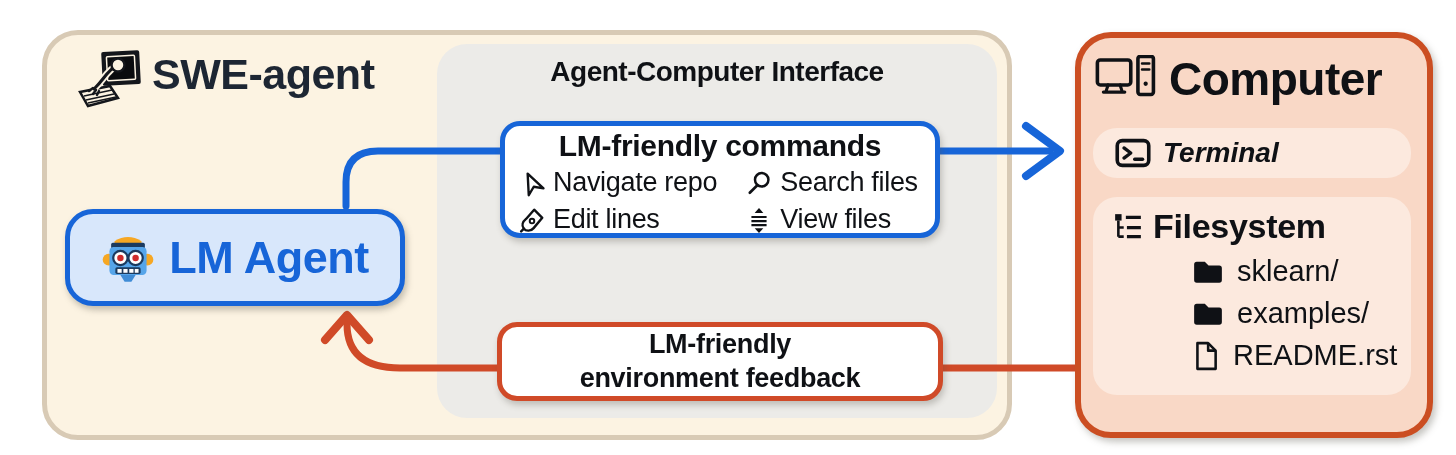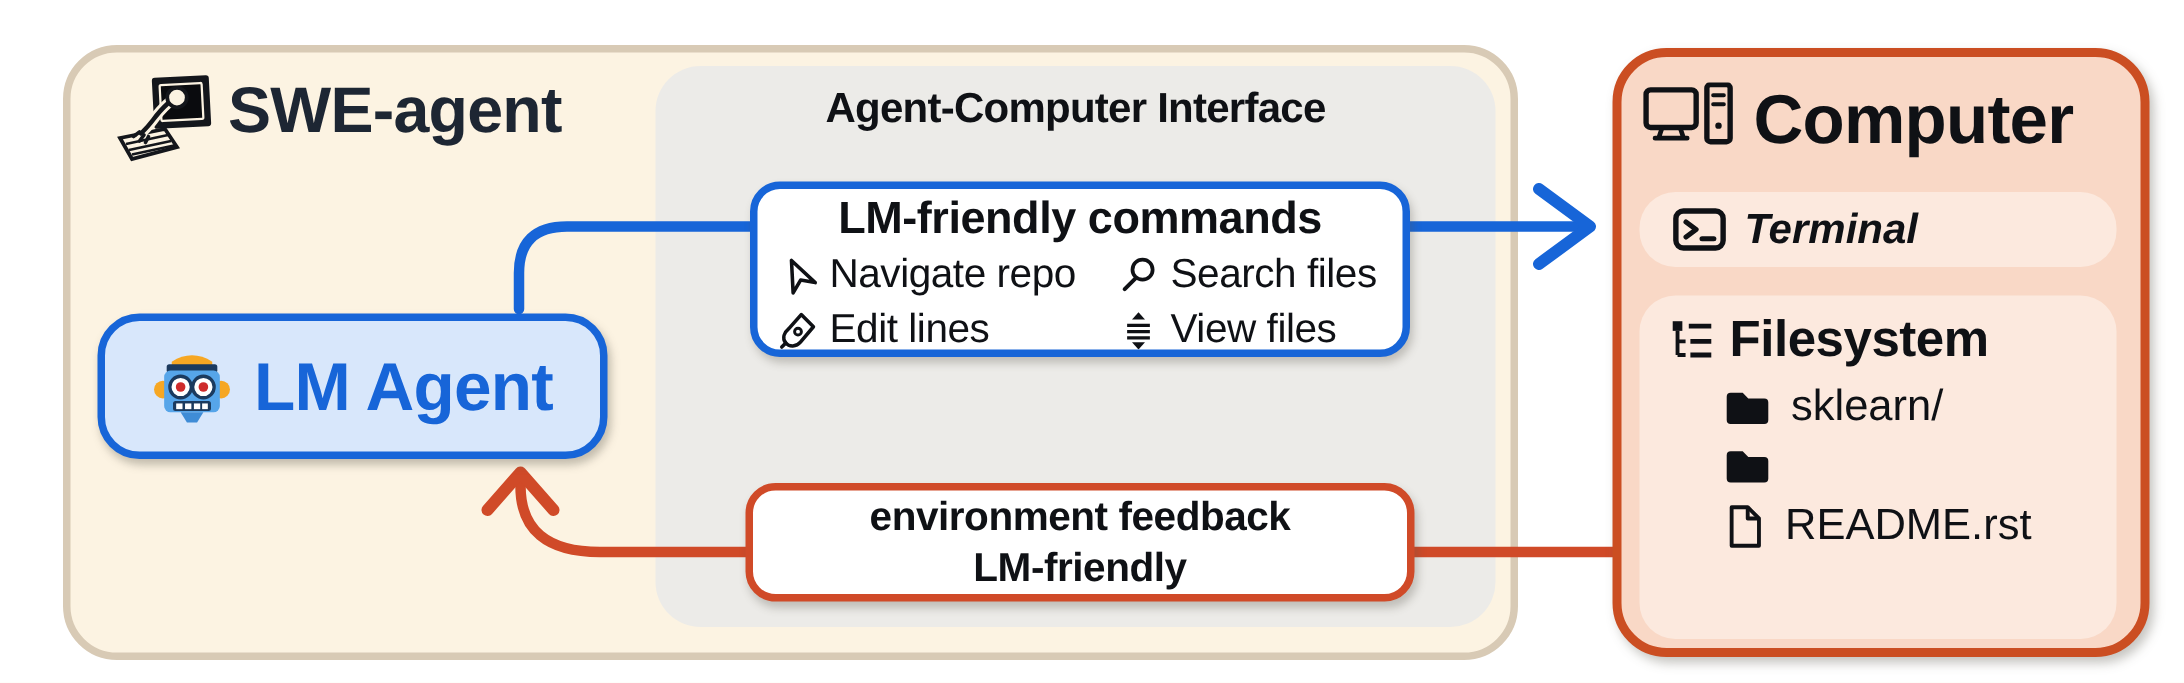--- a/index.html
+++ b/index.html
@@ -49,24 +49,24 @@
     background:#F9D8C6;border:6px solid #CB4E22;border-radius:36px;
     box-shadow:3px 4px 7px rgba(90,85,75,.35);z-index:3;}
   .comp-header{position:absolute;left:1095px;top:52px;display:flex;align-items:center;gap:12px;z-index:4;}
   .comp-header .title{font-size:46px;font-weight:700;color:#0F1115;letter-spacing:-0.5px;}
 
   .chip{position:absolute;background:#FCE9DE;border-radius:24px;z-index:4;}
   .chip-terminal{left:1093px;top:128px;width:318px;height:50px;
     display:flex;align-items:center;gap:12px;padding-left:22px;box-sizing:border-box;}
   .chip-terminal .label{font-size:28px;font-weight:700;color:#0F1115;font-style:italic;}
 
-  .chip-fs{left:1093px;top:197px;width:318px;height:229px;box-sizing:border-box;padding-top:10px;}
+  .chip-fs{left:1093px;top:197px;width:318px;height:198px;box-sizing:border-box;padding-top:10px;}
   .fs-title-row{display:flex;align-items:center;gap:10px;padding-left:20px;}
   .fs-title-row .label{font-size:34px;font-weight:700;color:#0F1115;letter-spacing:-0.3px;}
-  .fs-entry{display:flex;align-items:center;gap:13px;padding-left:56px;margin-top:9px;
+  .fs-entry{display:flex;align-items:center;gap:13px;padding-left:99px;margin-top:9px;
     font-size:29px;font-weight:500;color:#0F1115;}
 
   
   .arrows{position:absolute;left:0;top:0;z-index:2;}
 
   .icon{display:inline-flex;align-items:center;justify-content:center;}
 </style>
 </head>
 <body>
 
@@ -166,22 +166,22 @@
             <path d="M5,9.2 H19 M5,13 H19 M5,16.8 H19" stroke="#0F1115" stroke-width="2"></path>
             <polygon points="12,24 8,19.5 16,19.5" fill="#0F1115"></polygon>
           </svg>
         </span>
         <span>View files</span>
       </div>
     </div>
   </div>
 
   <div class="fb-box">
+    <div>LM-friendly</div>
     <div>environment feedback</div>
-    <div>LM-friendly</div>
   </div>
 
   <div class="comp-box"></div>
   <div class="comp-header">
     <span class="icon">
       <svg width="62" height="48" viewBox="0 0 52 40">
         <rect x="2" y="4" width="28" height="21" rx="2.5" fill="none" stroke="#0F1115" stroke-width="3"></rect>
         <path d="M11,25 L9,31 M21,25 L23,31 M7,31 H25" stroke="#0F1115" stroke-width="2.6" stroke-linecap="round"></path>
         <rect x="36" y="1" width="13" height="32" rx="2" fill="none" stroke="#0F1115" stroke-width="3"></rect>
         <path d="M39.5,7 H45.5 M39.5,12 H45.5" stroke="#0F1115" stroke-width="2.2" stroke-linecap="round"></path>
@@ -220,20 +220,21 @@
         </svg>
       </span>
       <span>sklearn/</span>
     </div>
     <div class="fs-entry">
       <span class="icon">
         <svg width="32" height="28" viewBox="0 0 30 26">
           <path d="M2,6 Q2,3.5 4.5,3.5 H12 L15.5,7 H25.5 Q28,7 28,9.5 V20.5 Q28,23 25.5,23 H4.5 Q2,23 2,20.5 Z" fill="#0F1115"></path>
         </svg>
       </span>
+      <span>examples/</span>
     </div>
     <div class="fs-entry">
       <span class="icon">
         <svg width="28" height="30" viewBox="0 0 24 28">
           <path d="M4,2 H14 L21,9 V26 H4 Z" fill="none" stroke="#0F1115" stroke-width="2.4" stroke-linejoin="round"></path>
           <path d="M14,2 V9 H21" fill="none" stroke="#0F1115" stroke-width="2.4" stroke-linejoin="round"></path>
         </svg>
       </span>
       <span>README.rst</span>
     </div>

